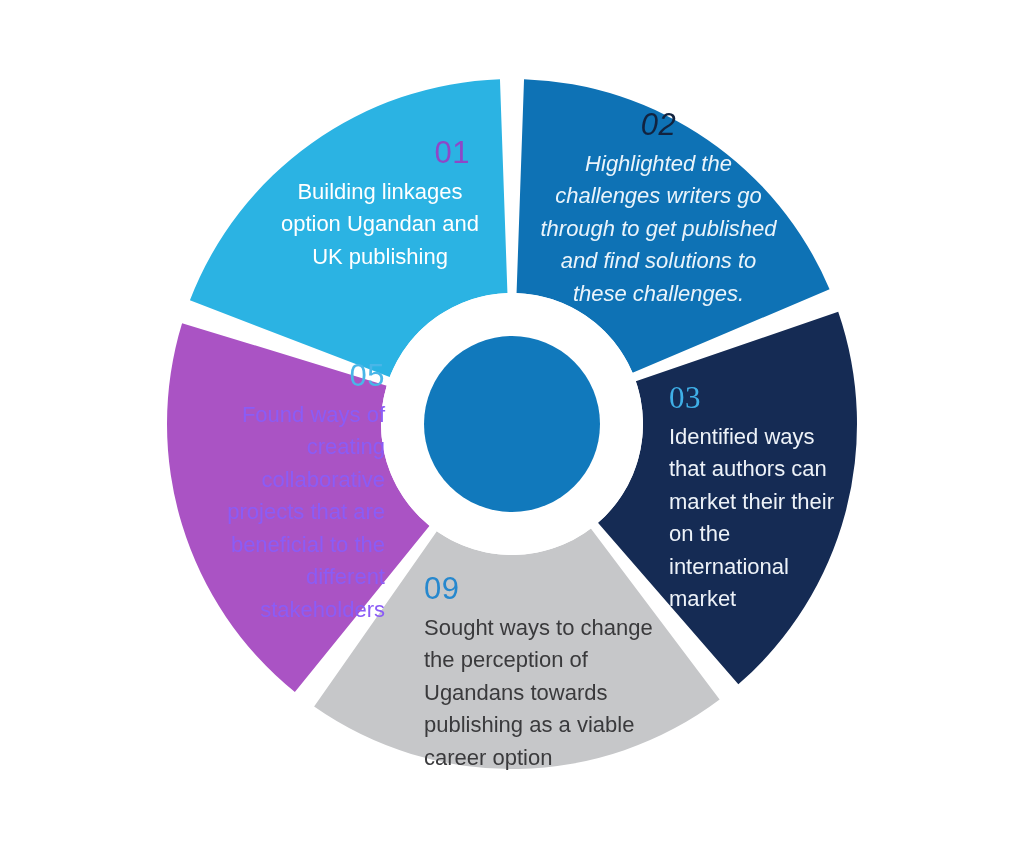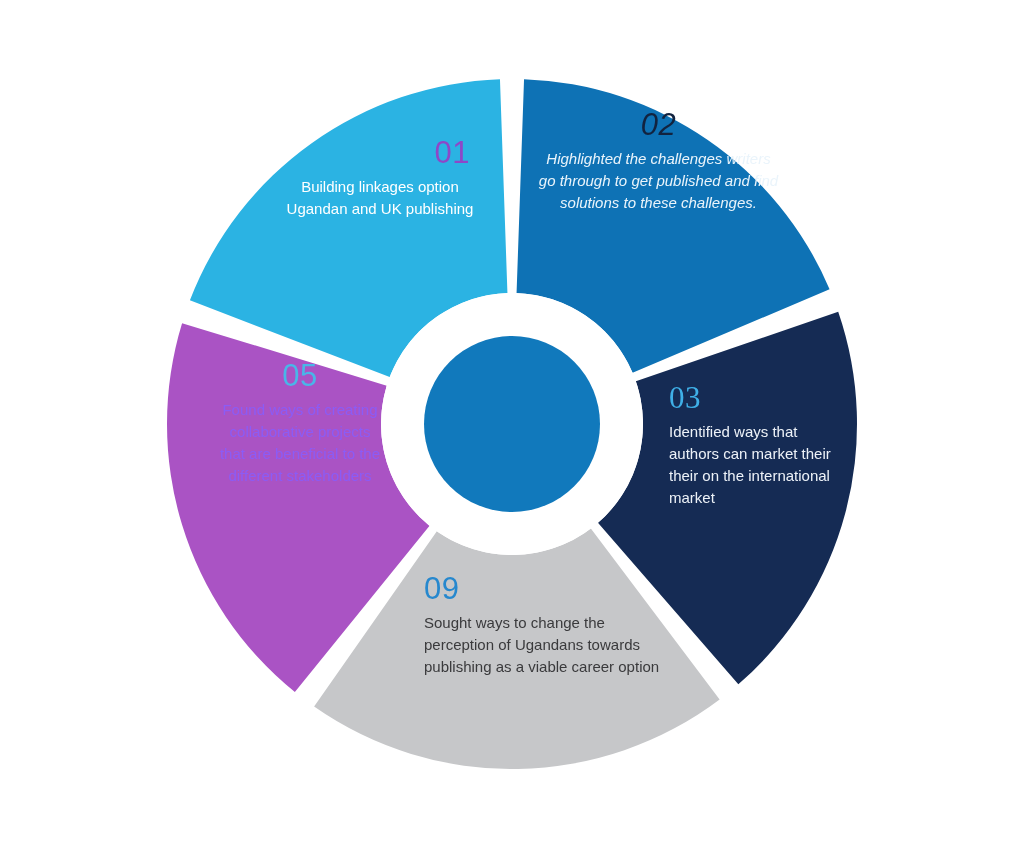--- a/index.html
+++ b/index.html
@@ -33,21 +33,21 @@
   }
   .num {
     font-size: 31px;
     font-weight: 400;
     letter-spacing: 0.5px;
     line-height: 1.05;
     margin: 0 0 6px 0;
     display: block;
   }
   .desc {
-    font-size: 15px;
+    font-size: 22px;
     font-weight: 400;
     line-height: 1.48;
     margin: 0;
     display: block;
   }
 
   
   #label-01 {
     left: 272px;
     top: 90px;
@@ -86,21 +86,21 @@
     text-align: left;
   }
   #label-04 .num { color: #2688CE; }
   #label-04 .desc { color: #3A3A3C; }
 
   
   #label-05 {
     left: 215px;
     top: 313px;
     width: 170px;
-    text-align: center;
+    text-align: right;
   }
   #label-05 .num { color: #49B6E8; }
   #label-05 .desc { color: #8b5cf6; }
 </style>
 </head>
 <body>
 
 <div id="stage">
 
   <svg id="wheel" viewBox="0 0 1024 862" aria-hidden="true">

